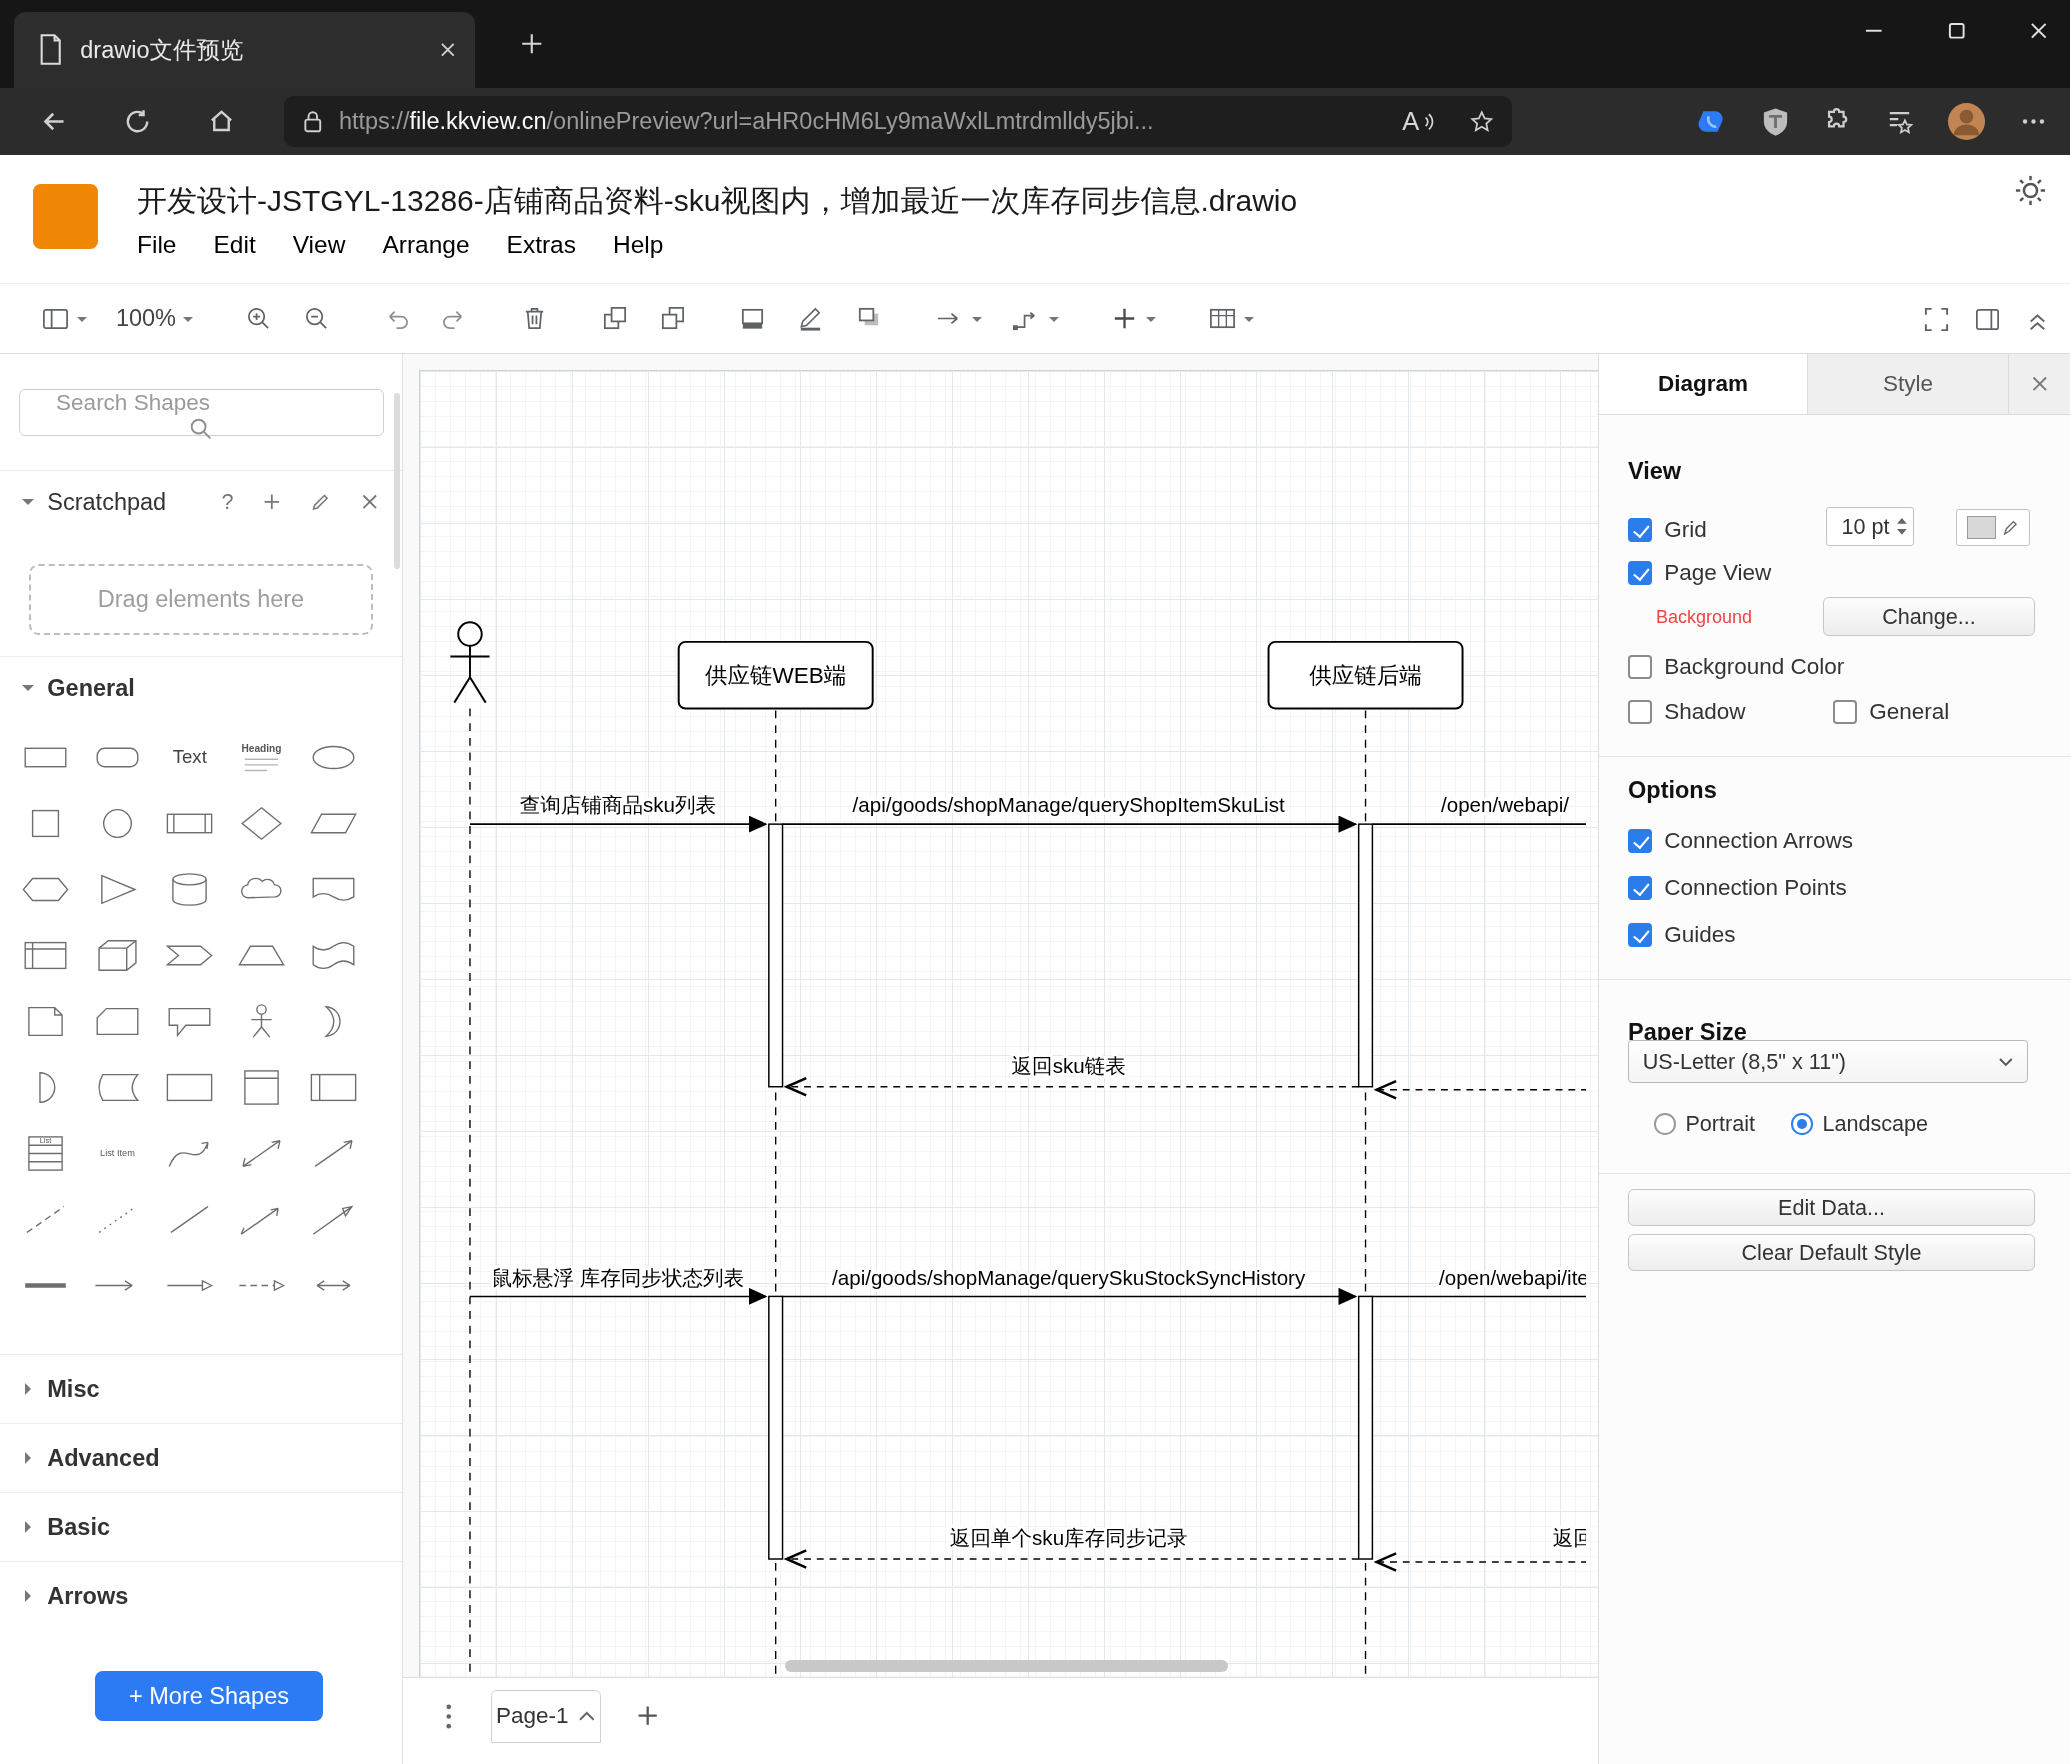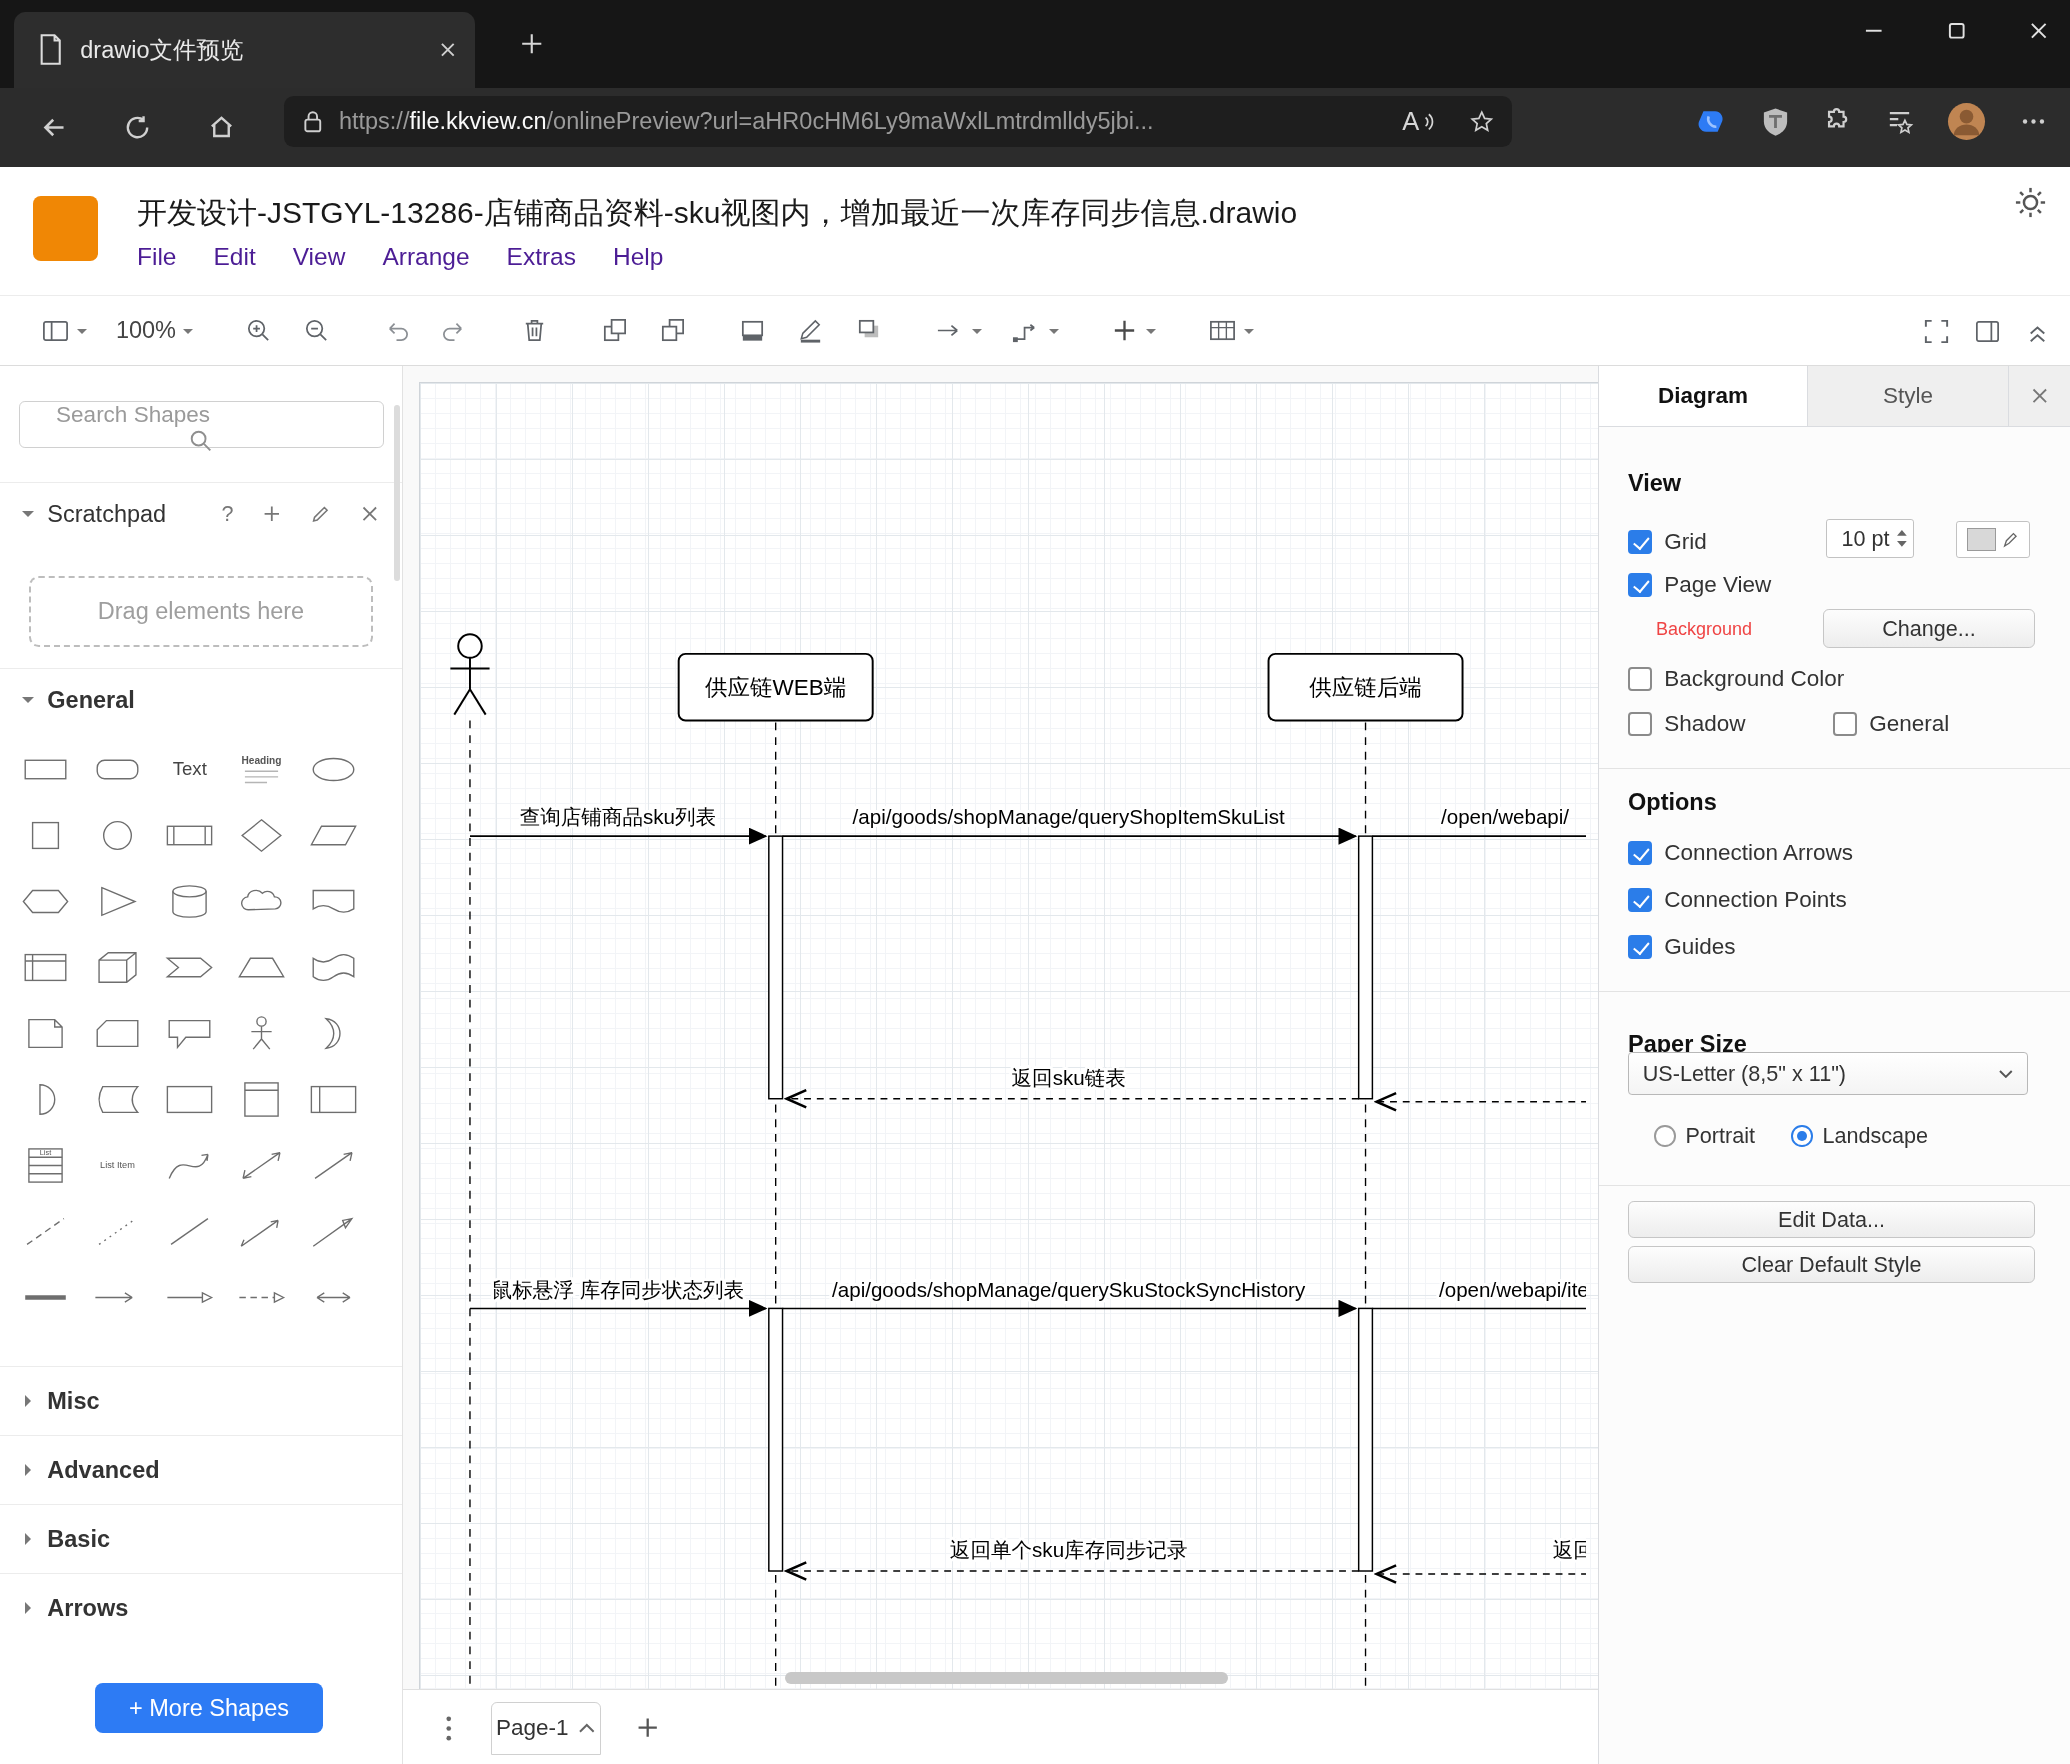--- a/index.html
+++ b/index.html
@@ -6,32 +6,32 @@
   html,body { width:2070px; height:1764px; overflow:hidden; font-family:"Liberation Sans","DejaVu Sans",sans-serif; background:#fff; }
   .abs { position:absolute; }
   svg { display:block; }
 
   
   #tabstrip { position:relative; height:88px; background:#161616; }
   .btab { position:absolute; left:13.7px; top:11.8px; width:461px; height:76px; background:#2d2d2d; border-radius:11.8px 11.8px 0 0; display:flex; align-items:center; padding:0 17.6px 0 23.5px; color:#e9e9e9; font-size:23.5px; }
   .btab .ttl { flex:1; margin-left:15.7px; white-space:nowrap; overflow:hidden; }
   .iconbtn { display:flex; align-items:center; justify-content:center; cursor:pointer; }
   .winctl { position:absolute; top:0; height:61px; width:63px; display:flex; align-items:center; justify-content:center; }
-  #addrbar { position:relative; height:79px; background:#2c2c2c; display:flex; align-items:center; }
+  #addrbar { position:relative; height:67px; background:#2c2c2c; display:flex; align-items:center; }
   .navic { margin-left:25.5px; }
   #urlpill { position:absolute; left:284px; top:7.8px; width:1228px; height:51px; background:#1e1e1e; border-radius:9.8px; display:flex; align-items:center; padding:0 17.6px; }
   #urlpill .urltext { font-size:23.5px; margin-left:15.7px; white-space:nowrap; overflow:hidden; flex:1; }
   .u-dim { color:#9a9a9a; } .u-dom { color:#fafafa; }
   #addr-right { position:absolute; right:21.6px; top:0; height:67px; display:flex; align-items:center; gap:33px; }
 
   
   #appheader { position:relative; height:129px; background:#fff; border-bottom:1px solid #ececec; }
   #logo { position:absolute; left:33px; top:29px; width:65px; height:65px; background:#f08705; border-radius:7.8px; }
   #doctitle { position:absolute; left:137px; top:25.5px; font-size:30px; color:#1a1a1a; white-space:nowrap; }
-  #menubar { position:absolute; left:137px; top:76px; display:flex; gap:37px; font-size:24.5px; color:#4c1d95; }
+  #menubar { position:absolute; left:137px; top:76px; display:flex; gap:37px; font-size:24.5px; color:#000000; }
   #menubar span { cursor:pointer; }
   #themebtn { position:absolute; right:21.6px; top:17.6px; }
 
   
   #toolbar { position:relative; height:70px; background:#fff; border-bottom:1px solid #dcdcdc; display:flex; align-items:center; padding-left:41px; }
   .tbi { display:flex; align-items:center; margin-right:29px; cursor:pointer; color:#5f6368; }
   .tbi.gap { margin-right:51px; }
   .caret { width:0; height:0; border:5.9px solid transparent; border-top-color:#777; margin-left:6.9px; margin-top:6.9px; }
   #zoomdd { font-size:23.5px; color:#444; }
   #tb-right { position:absolute; right:17.6px; top:0; height:70px; display:flex; align-items:center; gap:21.6px; }

